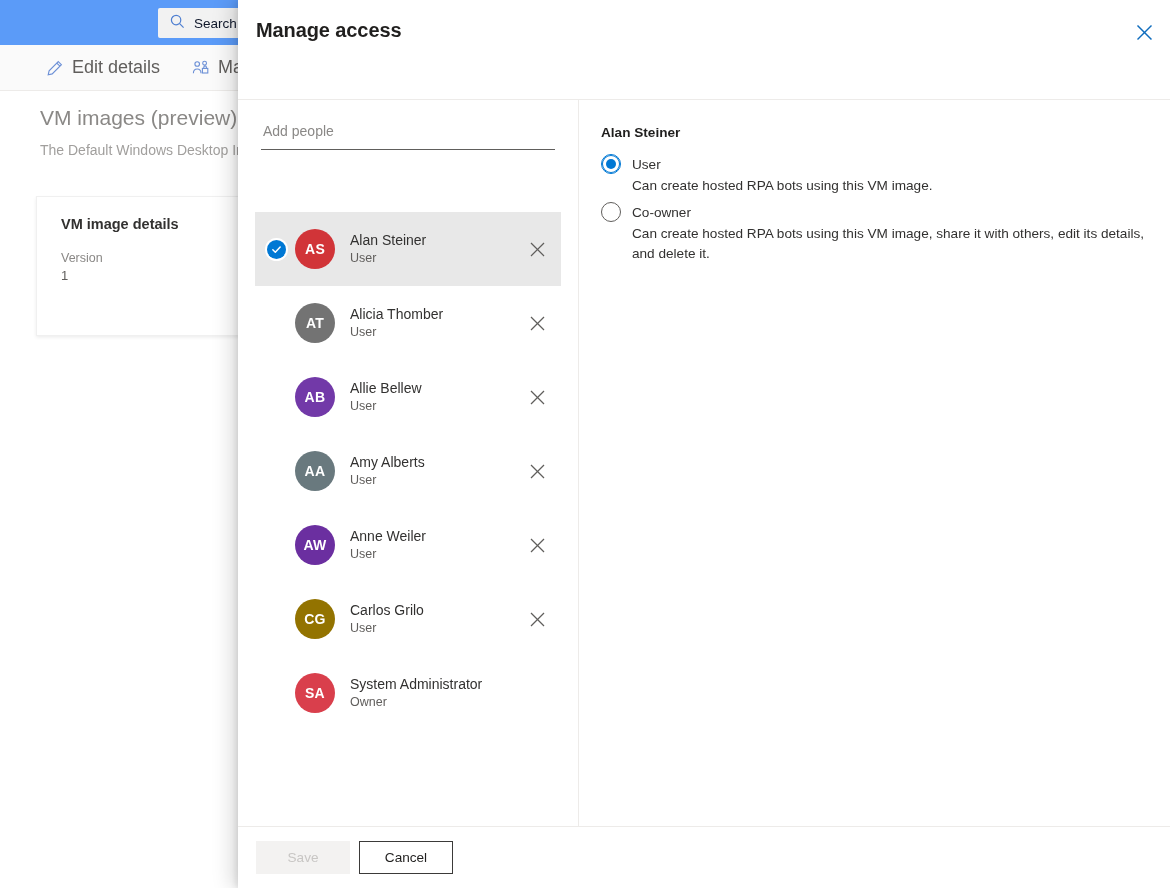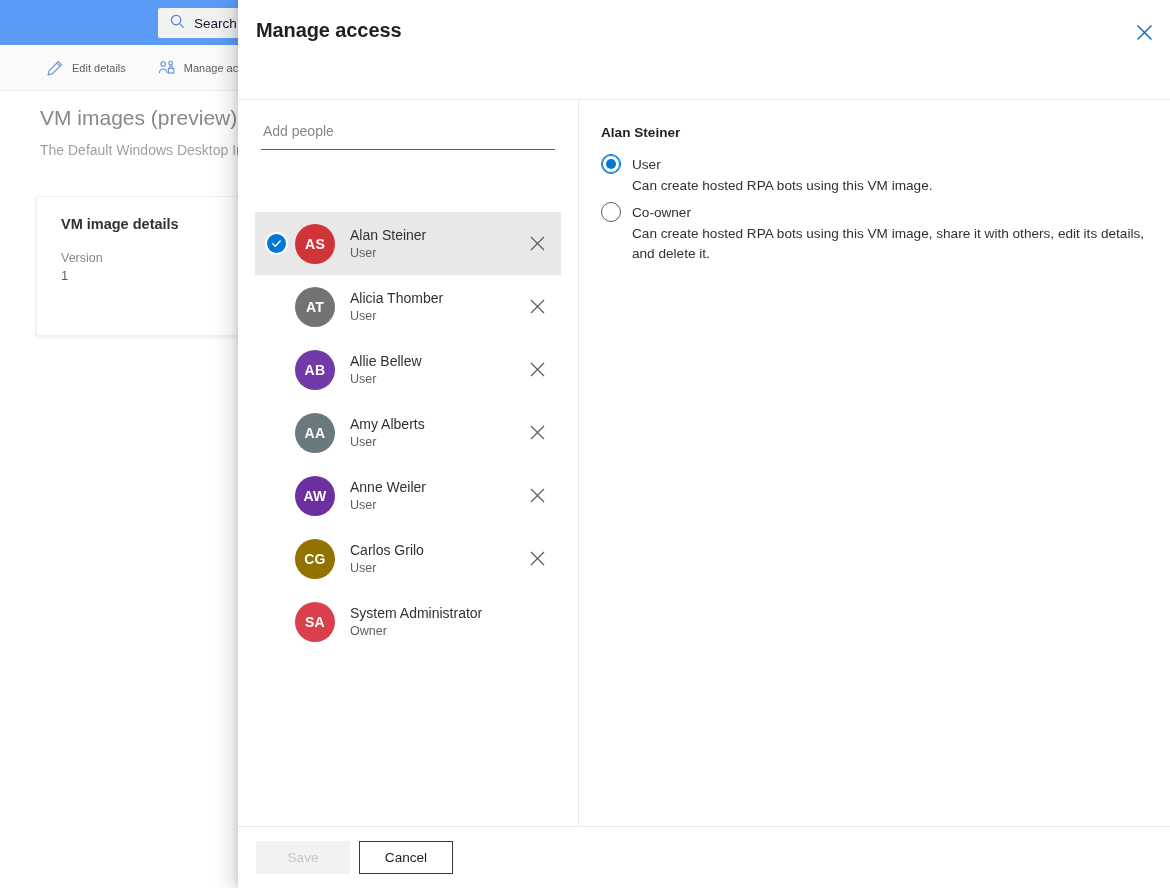--- a/index.html
+++ b/index.html
@@ -42,21 +42,21 @@
     width: 1170px; height: 46px;
     background: #fafafa;
     border-bottom: 1px solid #edebe9;
     display: flex; align-items: center;
     padding-left: 40px;
     gap: 20px;
   }
   .cmd-item {
     display: flex; align-items: center; gap: 8px;
     height: 36px; padding: 0 6px;
-    font-size: 11px; color: #605e5c;
+    font-size: 18px; color: #605e5c;
     white-space: nowrap;
   }
   .cmd-icon { width: 18px; height: 18px; display:block; }
 
   #breadcrumb {
     position: absolute; left: 40px; top: 106px;
     display: flex; align-items: baseline; gap: 8px;
   }
   #breadcrumb-title {
     font-size: 21px; color: #8a8886; font-weight: 400;
@@ -167,21 +167,21 @@
     white-space: nowrap;
   }
   #sort-dropdown .chev { color: #605e5c; display: block; }
 
   #people-list {
     position: absolute; left: 17px; top: 113px;
     width: 306px;
   }
   .person-row {
     position: relative;
-    height: 63px;
+    height: 74px;
     display: flex; align-items: center;
     padding-left: 6px;
     cursor: pointer;
   }
   .person-row.selected { background: #e8e8e8; }
   .person-check {
     width: 22px; height: 22px;
     margin-left: 4px; margin-right: 8px;
     flex: 0 0 auto;
     display: flex; align-items: center; justify-content: center;

